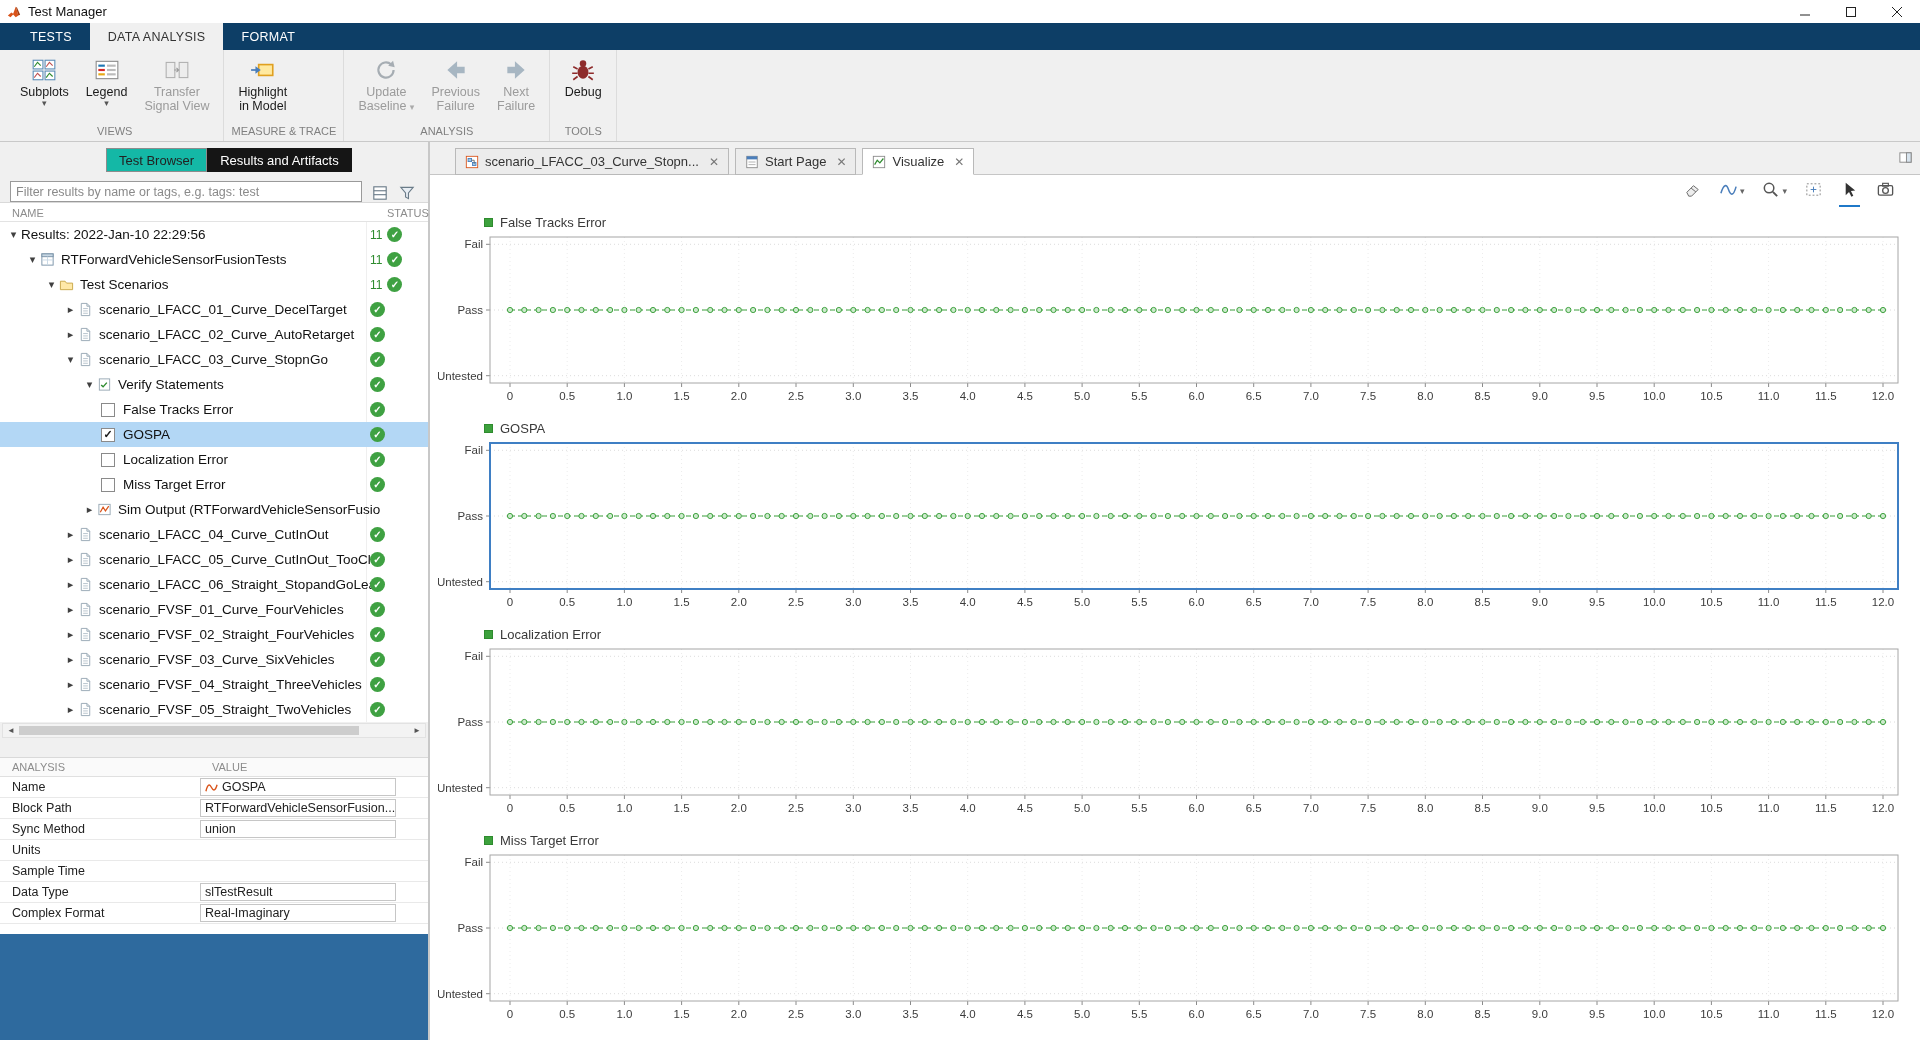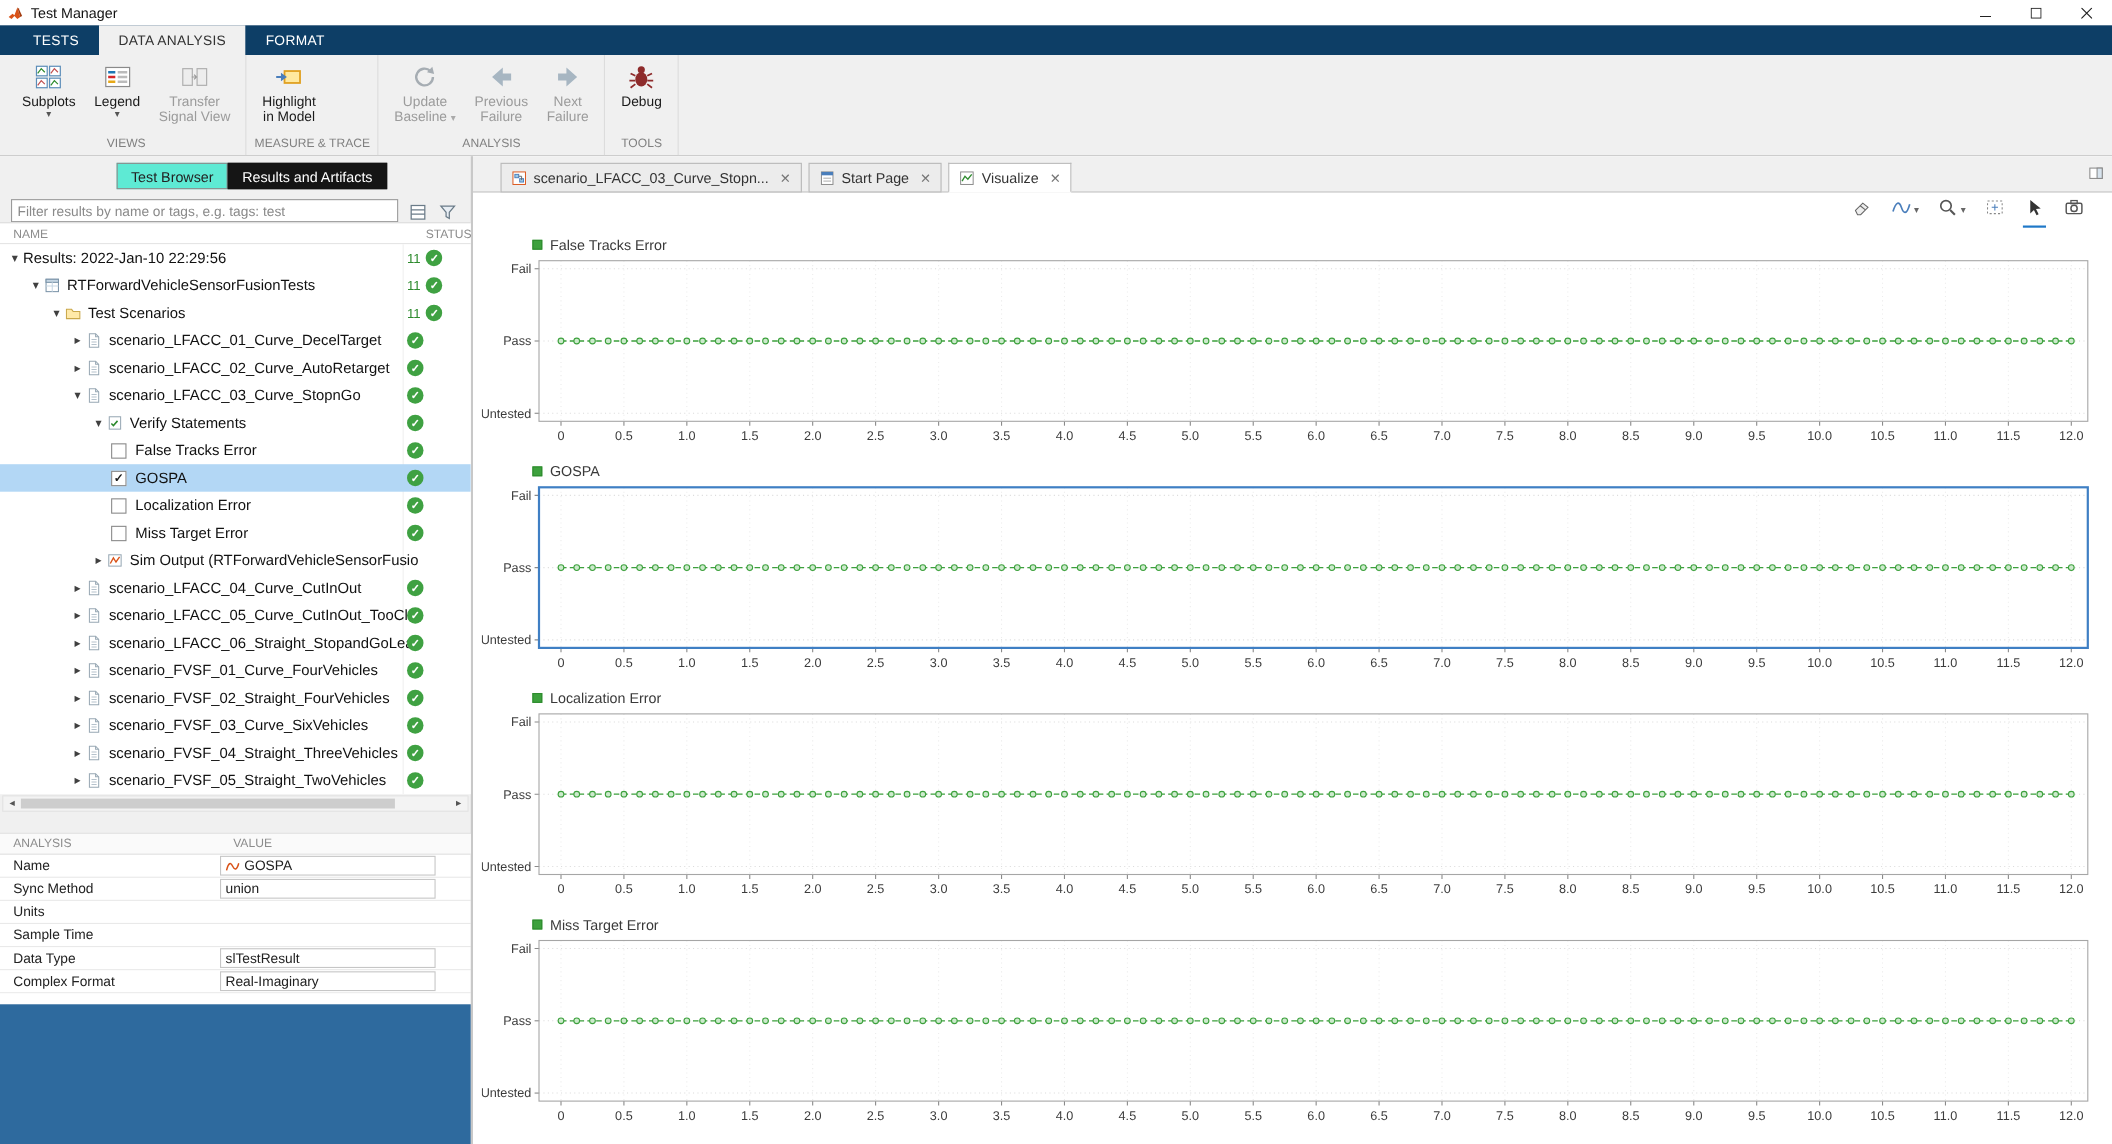--- a/index.html
+++ b/index.html
@@ -28,21 +28,21 @@
   .rgroup-label { font-size:11px; color:#808080; text-align:center; padding:3px 0 4px; }
 
   
   .content { flex:1; display:flex; background:#f0f0f0; min-height:0; }
   .left-panel { width:428px; flex:none; display:flex; flex-direction:column; background:#f0f0f0; }
   .splitter { width:2px; background:#c8c8c8; flex:none; }
   .main { flex:1; min-width:0; background:#fff; display:flex; flex-direction:column; }
 
   
   .panel-tabs { height:30px; display:flex; align-items:flex-end; padding-left:106px; flex:none; }
-  .ptab { height:24px; display:flex; align-items:center; padding:0 12px; font-size:13px; border:1px solid #8c8c8c; background:#5eead4; color:#222; }
+  .ptab { height:24px; display:flex; align-items:center; padding:0 12px; font-size:13px; border:1px solid #8c8c8c; background:#14b8a6; color:#222; }
   .ptab.active { background:#151515; color:#fff; border-color:#151515; }
   .filter-row { height:30px; display:flex; align-items:flex-end; padding:0 8px 0 10px; gap:9px; flex:none; }
   .filter-input { flex:0 0 352px; height:21px; border:1px solid #9a9a9a; background:#fff; font-size:12.5px; padding:0 5px; color:#444; font-family:"Liberation Sans",sans-serif; }
   .filter-input::placeholder { color:#8a8a8a; }
   .filter-icon { width:18px; height:18px; display:flex; }
 
   .tree-header { height:20px; position:relative; font-size:11px; color:#8c8c8c; background:#fff; border-bottom:1px solid #e3e3e3; border-top:1px solid #d9d9d9; flex:none; }
   .h-name { position:absolute; left:12px; top:4px; }
   .h-status { position:absolute; left:387px; top:4px; }
   .tree-body { height:500px; background:#fff; position:relative; overflow:hidden; flex:none; }
@@ -563,20 +563,26 @@
       <div id="prop-body">
           <div class="prop-row">
             <div class="prop-name">Name</div>
             <div class="prop-value boxed">
               <span class="picon">
                 <svg viewBox="0 0 14 14" width="13" height="13">
                   <path d="M1 11 C3 3,5 3,7 7 S11 11,13 4" fill="none" stroke="#d95319" stroke-width="1.5"></path>
                 </svg>
               </span>
               <span>GOSPA</span>
+            </div>
+          </div>
+          <div class="prop-row">
+            <div class="prop-name">Block Path</div>
+            <div class="prop-value boxed">
+              <span>RTForwardVehicleSensorFusion...</span>
             </div>
           </div>
           <div class="prop-row">
             <div class="prop-name">Sync Method</div>
             <div class="prop-value boxed">
               <span>union</span>
             </div>
           </div>
           <div class="prop-row">
             <div class="prop-name">Units</div>

